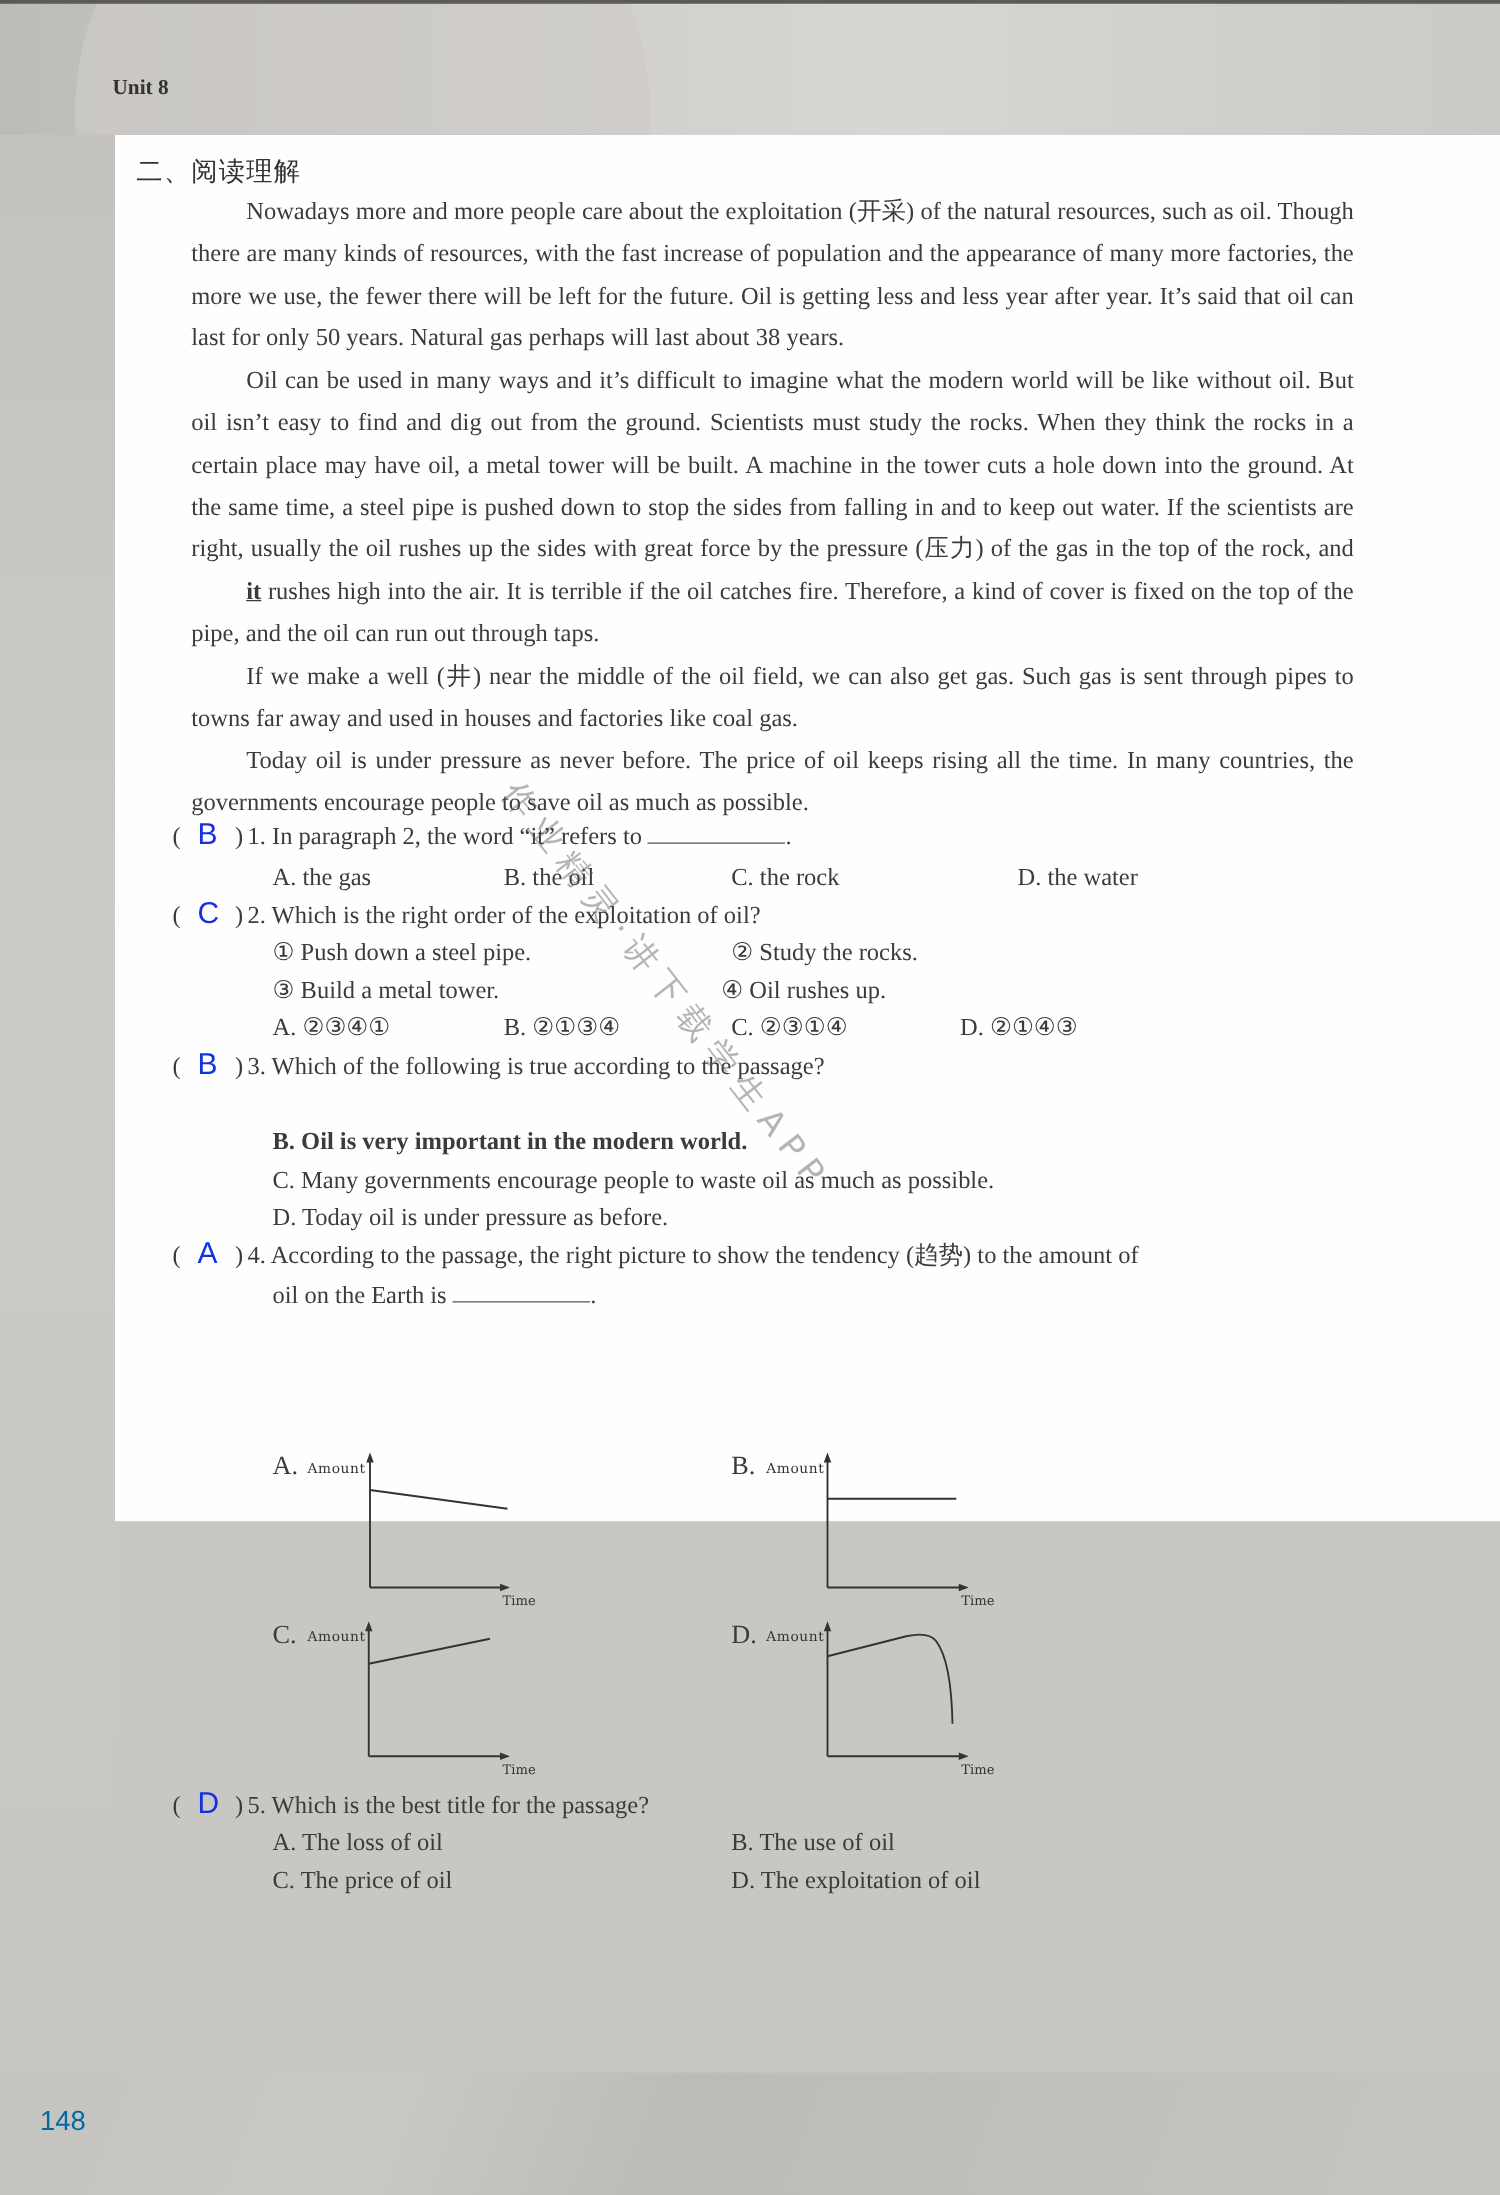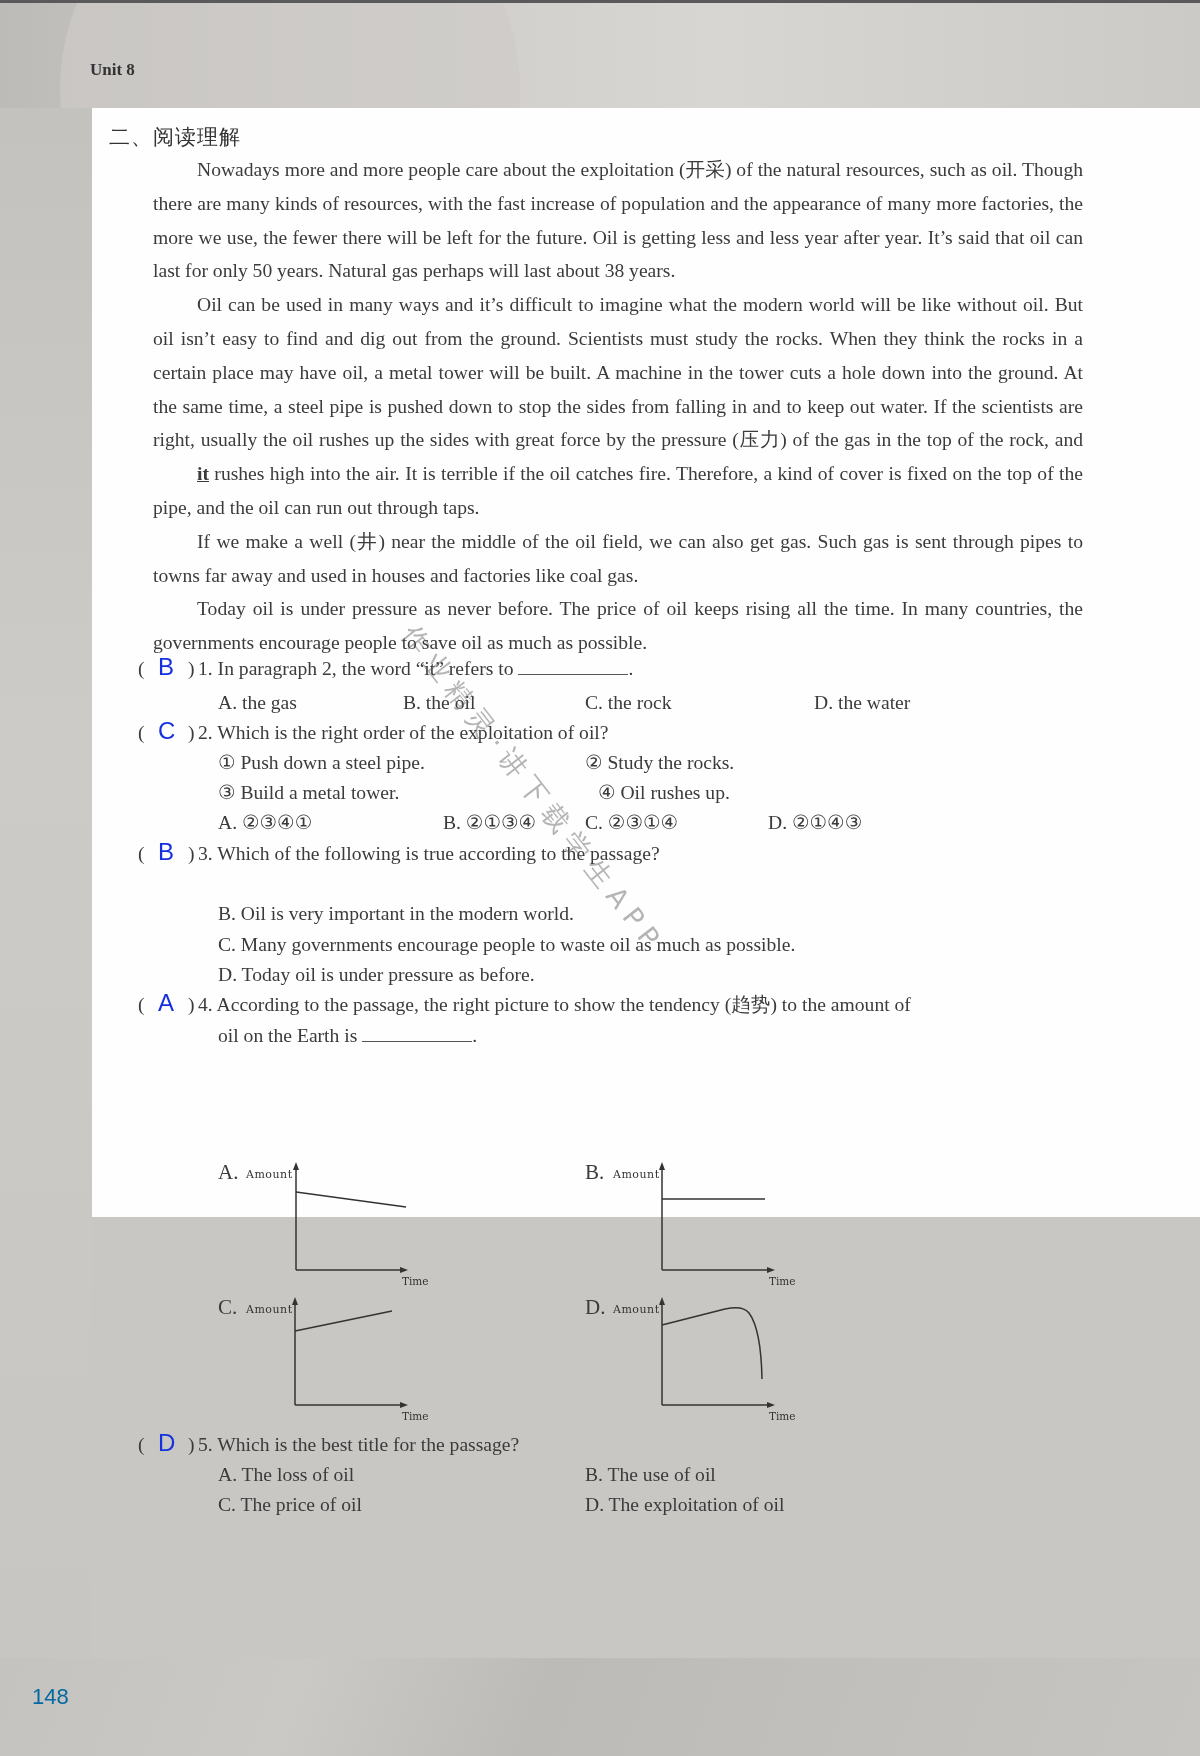--- a/index.html
+++ b/index.html
@@ -113,30 +113,30 @@
     <div class="opt" style="left:311px; top:580px;">B. the oil</div>
     <div class="opt" style="left:493px; top:580px;">C. the rock</div>
     <div class="opt" style="left:676px; top:580px;margin-left:46px;">D. the water</div>
 
     <div class="q-line" style="left:46px; top:610px;">
       <span class="paren">(<span class="ans">C</span><span style="position:absolute; left:50px;">)</span></span><span>2.</span> <span>Which is the right order of the exploitation of oil?</span>
     </div>
     <div class="opt" style="left:126px; top:640px;">① Push down a steel pipe.</div>
     <div class="opt" style="left:493px; top:640px;">② Study the rocks.</div>
     <div class="opt" style="left:126px; top:670px;">③ Build a metal tower.</div>
-    <div class="opt" style="left:506px; top:670px;">④ Oil rushes up.</div>
+    <div class="opt" style="left:485px; top:670px;">④ Oil rushes up.</div>
     <div class="opt" style="left:126px; top:700px;">A. ②③④①</div>
-    <div class="opt" style="left:311px; top:700px;margin-left:40px;">B. ②①③④</div>
+    <div class="opt" style="left:311px; top:700px;">B. ②①③④</div>
     <div class="opt" style="left:493px; top:700px;">C. ②③①④</div>
     <div class="opt" style="left:676px; top:700px;">D. ②①④③</div>
 
     <div class="q-line" style="left:46px; top:731px;">
       <span class="paren">(<span class="ans">B</span><span style="position:absolute; left:50px;">)</span></span><span>3.</span> <span>Which of the following is true according to the passage?</span>
     </div>
-    <div class="opt" style="left:126px; top:791px;">B. Oil is very important in the modern world.</div>
+    <div class="opt" style="left:126px; top:791px;font-weight:bold;">B. Oil is very important in the modern world.</div>
     <div class="opt" style="left:126px; top:822px;">C. Many governments encourage people to waste oil as much as possible.</div>
     <div class="opt" style="left:126px; top:852px;">D. Today oil is under pressure as before.</div>
 
     <div class="q-line" style="left:46px; top:882px;">
       <span class="paren">(<span class="ans">A</span><span style="position:absolute; left:50px;">)</span></span><span>4.</span> <span>According to the passage, the right picture to show the tendency (趋势) to the amount of</span>
     </div>
     <div class="opt" style="left:126px; top:913px;"><span>oil on the Earth is</span> <span class="blank"></span>.</div>
 
     <div class="chart" style="left:126px; top:1052px;">
       <span class="letter">A.</span>

